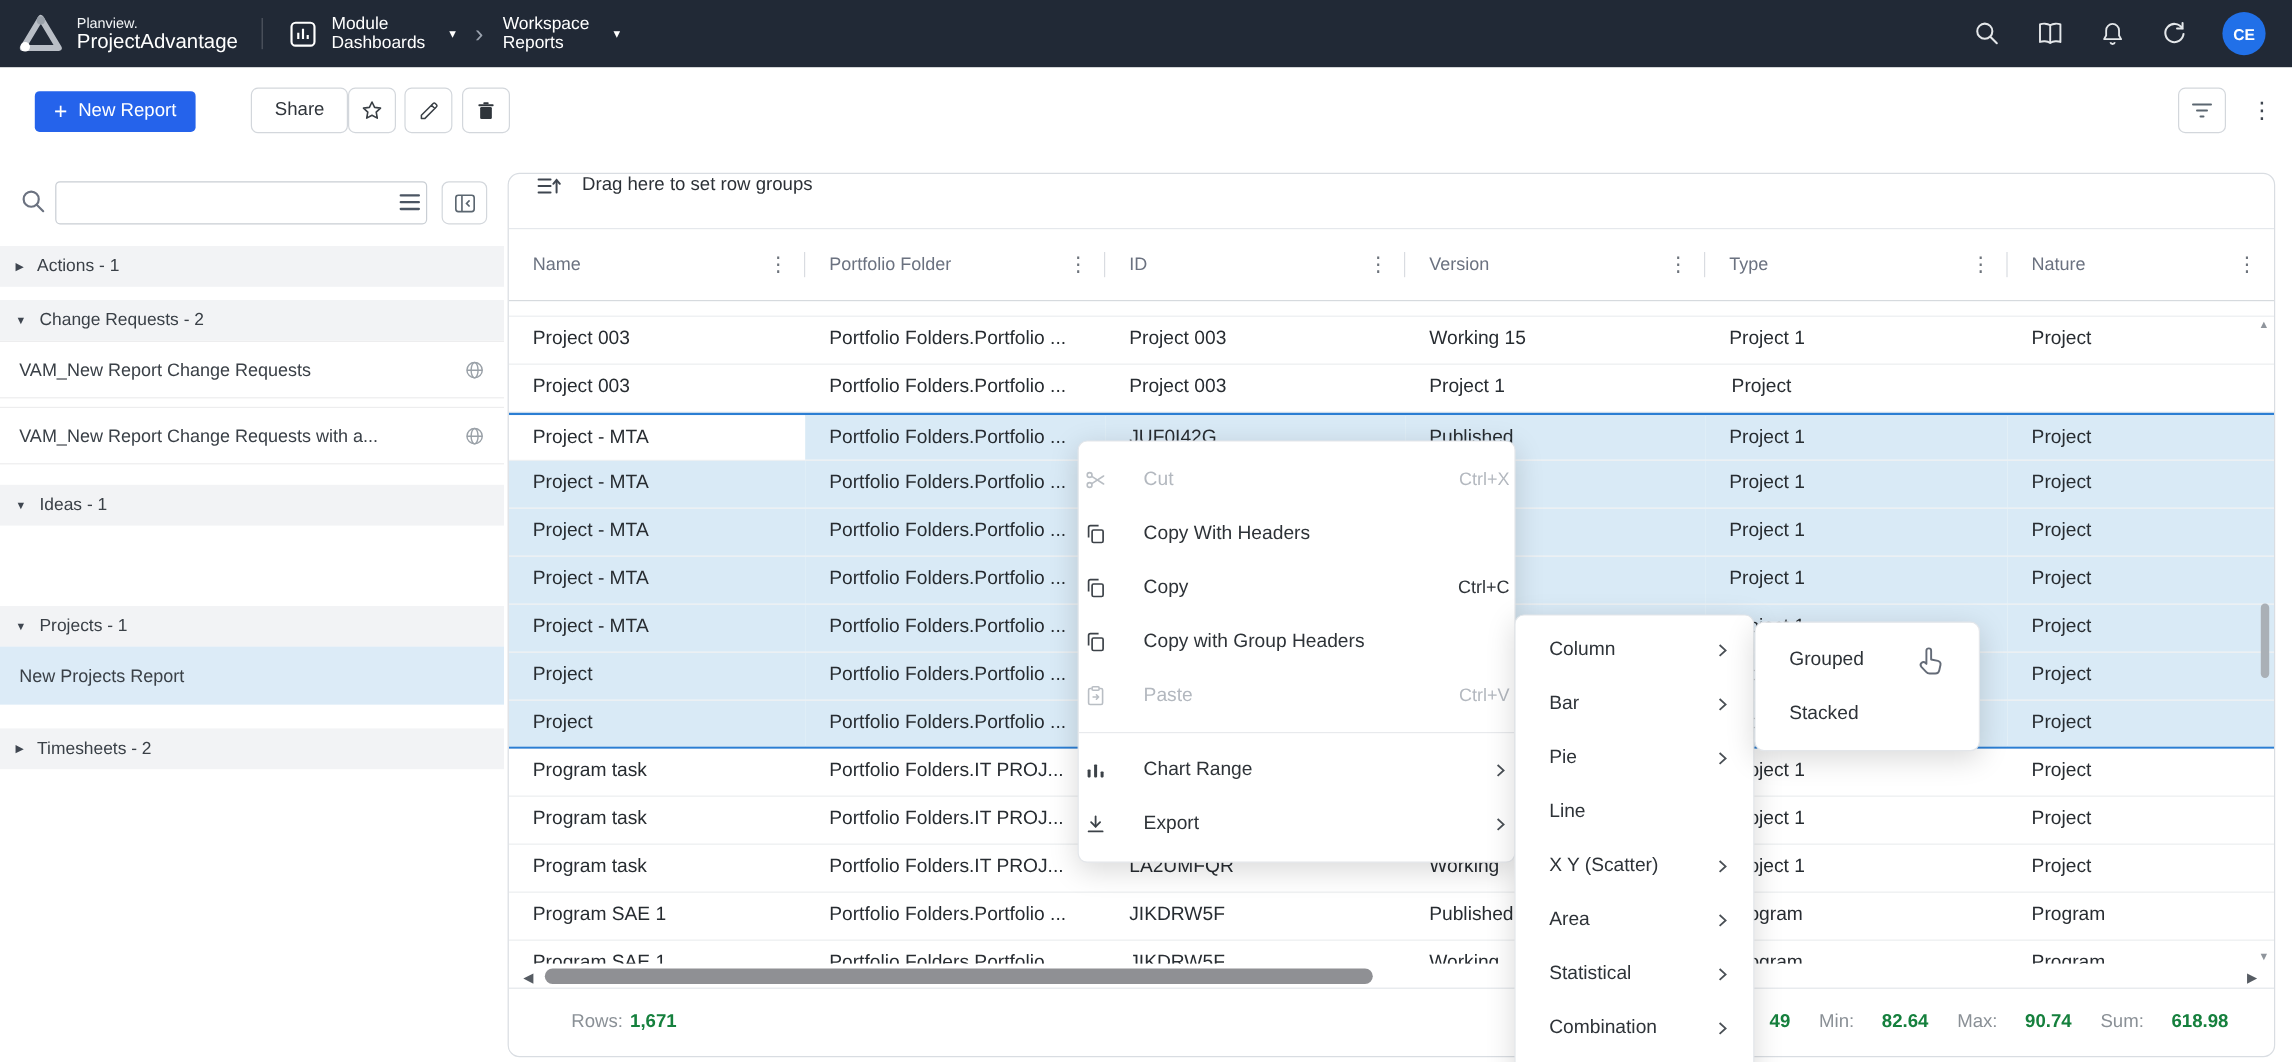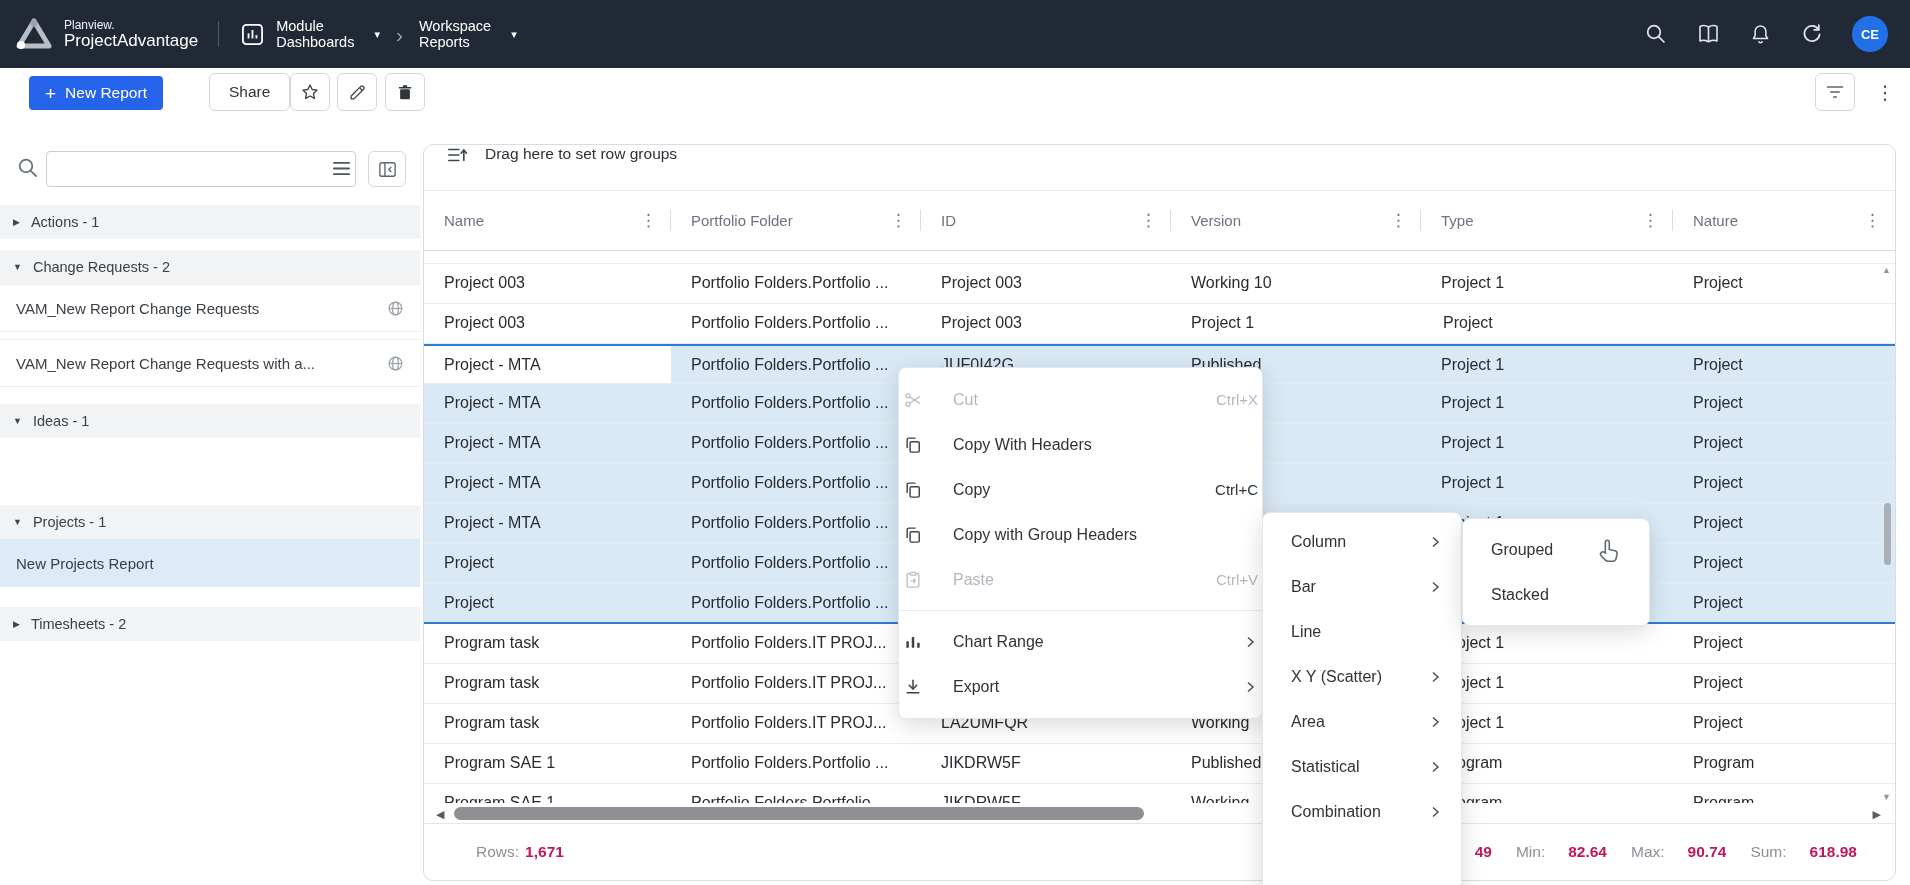--- a/index.html
+++ b/index.html
@@ -1,20 +1,20 @@
 <!DOCTYPE html>
 <html><head>
 <meta charset="utf-8">
 <style>
   * { margin:0; padding:0; box-sizing:border-box; }
   html,body { width:1910px; height:885px; overflow:hidden; background:#fff;
     font-family:"Liberation Sans", sans-serif; position:relative; }
 
   
-  .topbar{position:absolute;left:0;top:0;width:1910px;height:68px;background:#212936;
+  .topbar{position:absolute;left:0;top:0;width:1910px;height:56px;background:#212936;
     display:flex;align-items:center;color:#fff;z-index:10;}
   .brand{display:flex;align-items:center;gap:10px;padding-left:14px;}
   .brand-b1{font-size:12px;line-height:13px;color:#f2f4f6;}
   .brand-b2{font-size:17px;line-height:18px;font-weight:500;color:#fff;}
   .tb-divider{width:1px;height:26px;background:rgba(255,255,255,.22);margin:0 20px;}
   .nav-item{display:flex;align-items:center;gap:10px;cursor:pointer;}
   .nav-2line{font-size:14.5px;line-height:16px;}
   .caret{font-size:11px;color:#fff;margin-left:10px;}
   .crumb-sep{color:#9aa2ae;font-size:21px;margin:0 16px;line-height:1;}
   .tb-right{margin-left:auto;display:flex;align-items:center;gap:28px;padding-right:22px;}
@@ -79,21 +79,21 @@
   .vscroll{position:absolute;right:2px;top:120px;bottom:78px;width:12px;}
   .vs-arrow{position:absolute;left:1px;font-size:9px;color:#8f959c;cursor:pointer;}
   .vs-up{top:0;} .vs-down{bottom:0;}
   .vs-thumb{position:absolute;right:2px;top:238px;width:7px;height:62px;border-radius:4px;background:#aab0b6;cursor:pointer;}
 
   .statusbar{position:absolute;left:0;right:0;bottom:0;height:57px;border-top:1px solid #e3e6ea;
     font-size:15.5px;color:#8a9096;display:flex;align-items:center;}
   .st-left{position:absolute;left:52px;display:flex;gap:6px;align-items:center;}
   .st-right{position:absolute;right:38px;display:flex;gap:24px;align-items:center;}
   .st-pair{display:flex;gap:23px;align-items:center;}
-  .st-val{color:#be185d;font-weight:700;}
+  .st-val{color:#15803d;font-weight:700;}
 
   
   .menu{position:absolute;background:#fff;border:1px solid #e3e6ea;border-radius:8px;
     box-shadow:0 6px 24px rgba(0,0,0,.15);}
   .ctxmenu{left:898px;top:367px;width:365px;padding:9px 0;z-index:50;}
   .mi{height:45px;display:flex;align-items:center;padding:0 4px;font-size:16px;color:#2e3338;cursor:pointer;}
   .mi .ic{width:24px;margin-right:26px;display:flex;color:#3c4248;flex:none;}
   .mi .sc{margin-left:auto;font-size:15px;}
   .mi .chev{margin-left:auto;display:flex;color:#4a5056;}
   .mi.disabled{color:#b3b8bf;cursor:default;}
@@ -334,21 +334,21 @@
       <span class="dots">⋮</span>
     </div>
   </div>
 
   <div class="rows">
 
       <div class="row">
         <div class="cell c1">Project 003</div>
         <div class="cell c2">Portfolio Folders.Portfolio ...</div>
         <div class="cell c3">Project 003</div>
-        <div class="cell c4">Working 10</div>
+        <div class="cell c4">Working 15</div>
         <div class="cell c5">Project 1</div>
         <div class="cell c6">Project</div>
       </div>
 
       <div class="row">
         <div class="cell c1">Project 003</div>
         <div class="cell c2">Portfolio Folders.Portfolio ...</div>
         <div class="cell c3">Project 003</div>
         <div class="cell c5">Project 1</div>
         <div class="cell c6">Project</div>
@@ -596,20 +596,28 @@
   </div>
   <div class="smi">
     <span>Bar</span>
     <span class="chev">
       <svg width="16" height="16" viewBox="0 0 16 16" fill="none" stroke="currentColor" stroke-width="1.5">
           <polyline points="6,3.5 11,8 6,12.5"></polyline>
         </svg>
     </span>
   </div>
   <div class="smi">
+    <span>Pie</span>
+    <span class="chev">
+      <svg width="16" height="16" viewBox="0 0 16 16" fill="none" stroke="currentColor" stroke-width="1.5">
+          <polyline points="6,3.5 11,8 6,12.5"></polyline>
+        </svg>
+    </span>
+  </div>
+  <div class="smi">
     <span>Line</span>
   </div>
   <div class="smi">
     <span>X Y (Scatter)</span>
     <span class="chev">
       <svg width="16" height="16" viewBox="0 0 16 16" fill="none" stroke="currentColor" stroke-width="1.5">
           <polyline points="6,3.5 11,8 6,12.5"></polyline>
         </svg>
     </span>
   </div>

